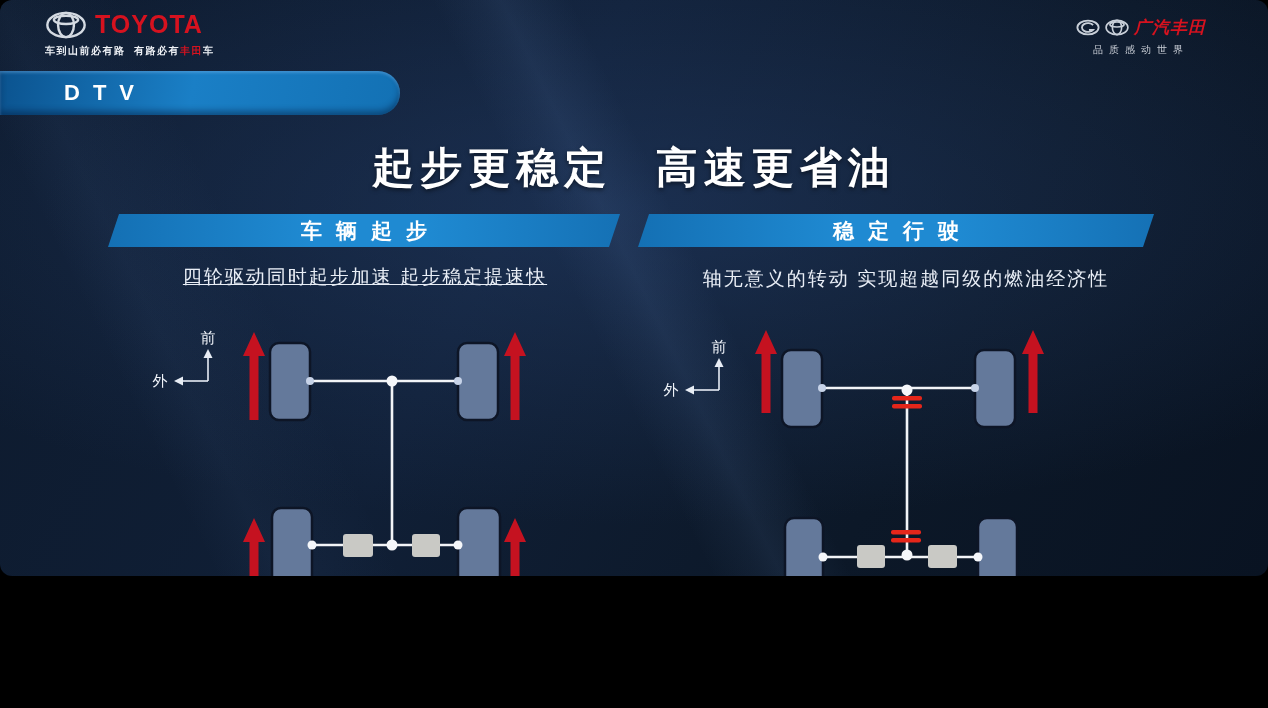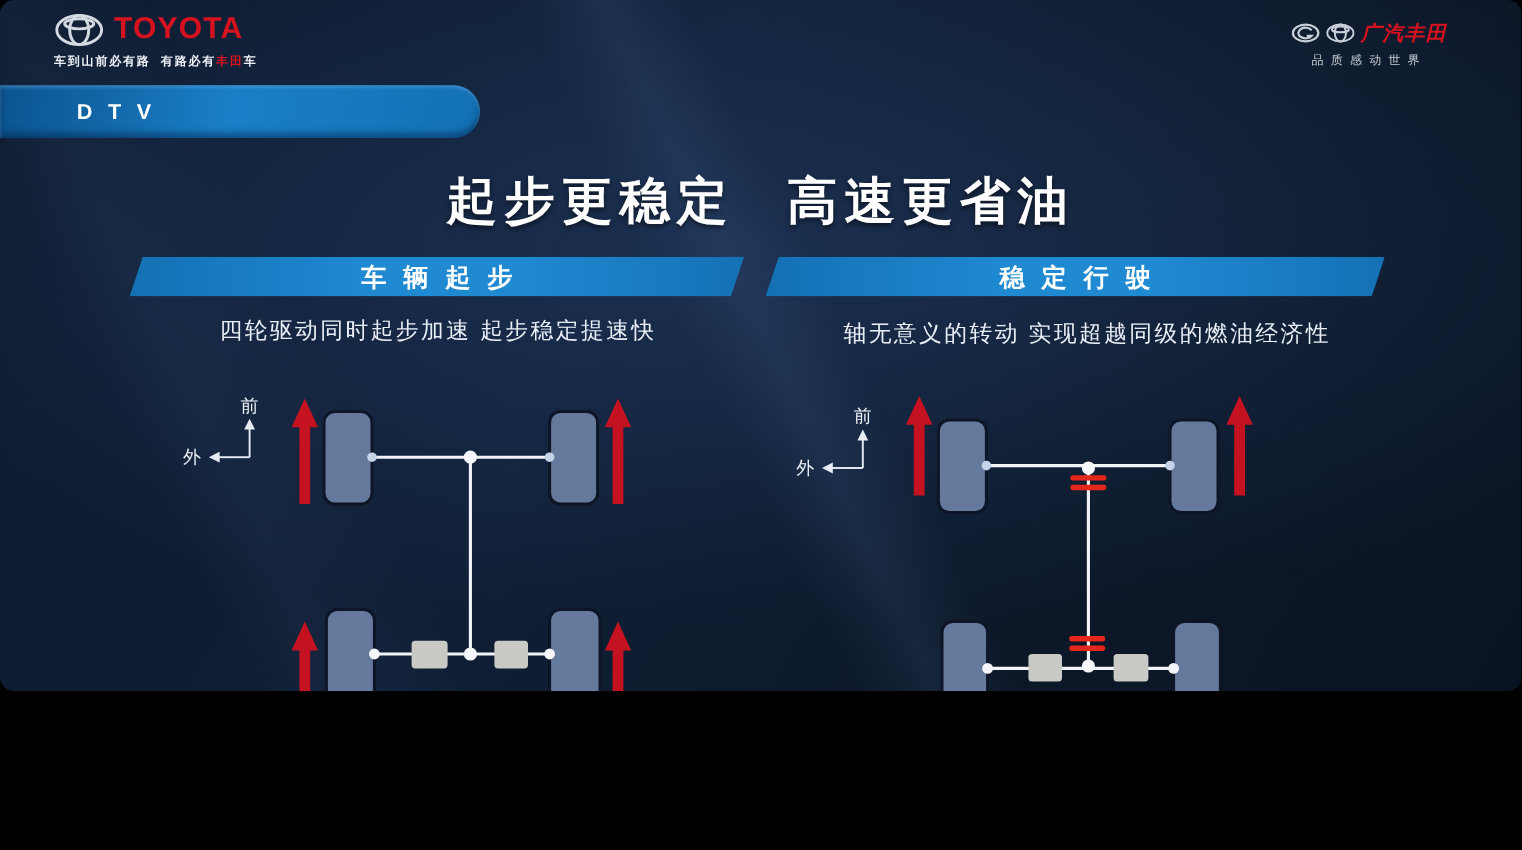--- a/index.html
+++ b/index.html
@@ -29,40 +29,40 @@
   .gac-name{color:var(--toyota-red,#d6121f);font-size:17px;font-weight:900;font-style:italic;letter-spacing:1px;}
   .gac-slogan{margin-top:4px;font-size:10px;letter-spacing:6px;color:#c9ced6;}
   
   .dtv-banner{
     position:absolute;left:0;top:71px;width:400px;height:44px;
     border-radius:0 22px 22px 0;
     background:linear-gradient(100deg,#0b538f 0%,#1a7fc6 48%,#1371b4 100%);
     box-shadow:inset 0 2px 3px rgba(140,200,255,0.35), inset 0 -4px 6px rgba(0,20,50,0.45);
     display:flex;align-items:center;padding-left:64px;box-sizing:border-box;
   }
-  .dtv-label{color:#fff;font-size:18px;font-weight:900;letter-spacing:13px;}
+  .dtv-label{color:#fff;font-size:22px;font-weight:900;letter-spacing:13px;}
   
   .main-title{
     position:absolute;left:0;top:140px;width:100%;text-align:center;
     font-size:42px;font-weight:900;color:#fff;letter-spacing:6px;word-spacing:26px;
     text-shadow:0 2px 4px rgba(0,0,0,0.5);
   }
   
   .sec-header{
     position:absolute;top:214px;height:33px;
     background:linear-gradient(90deg,#1470b4 0%,#1f8ad2 40%,#1f8ad2 62%,#1571b5 100%);
     clip-path:polygon(11px 0, 100% 0, calc(100% - 11px) 100%, 0 100%);
     display:flex;align-items:center;justify-content:center;
     color:#fff;font-size:21px;font-weight:700;letter-spacing:14px;text-indent:14px;
   }
   .sec-header.left{left:108px;width:512px;}
   .sec-header.right{left:638px;width:516px;}
   
   .desc{position:absolute;text-align:center;color:#e9eef6;font-size:19px;font-weight:500;letter-spacing:2px;line-height:29px;}
-  .desc.left{left:120px;top:262px;width:490px;}
+  .desc.left{left:120px;top:262px;width:490px;text-decoration:underline;}
   .desc.right{left:644px;top:264px;width:524px;}
   
   .diagram{position:absolute;top:315px;}
   .diagram.left{left:130px;width:430px;height:305px;}
   .diagram.right{left:650px;width:445px;height:305px;}
   .axis{stroke:#e8edf5;stroke-width:1.6;fill:none;}
   .axis-head{fill:#e8edf5;}
   .axis-label{fill:#eef2f8;font-size:15px;font-weight:500;}
   .axle{stroke:#f2f4f7;stroke-width:2.6;fill:none;}
   .wheel{fill:var(--wheel-fill,#64799b);stroke:#0d1526;stroke-width:2.5;}

